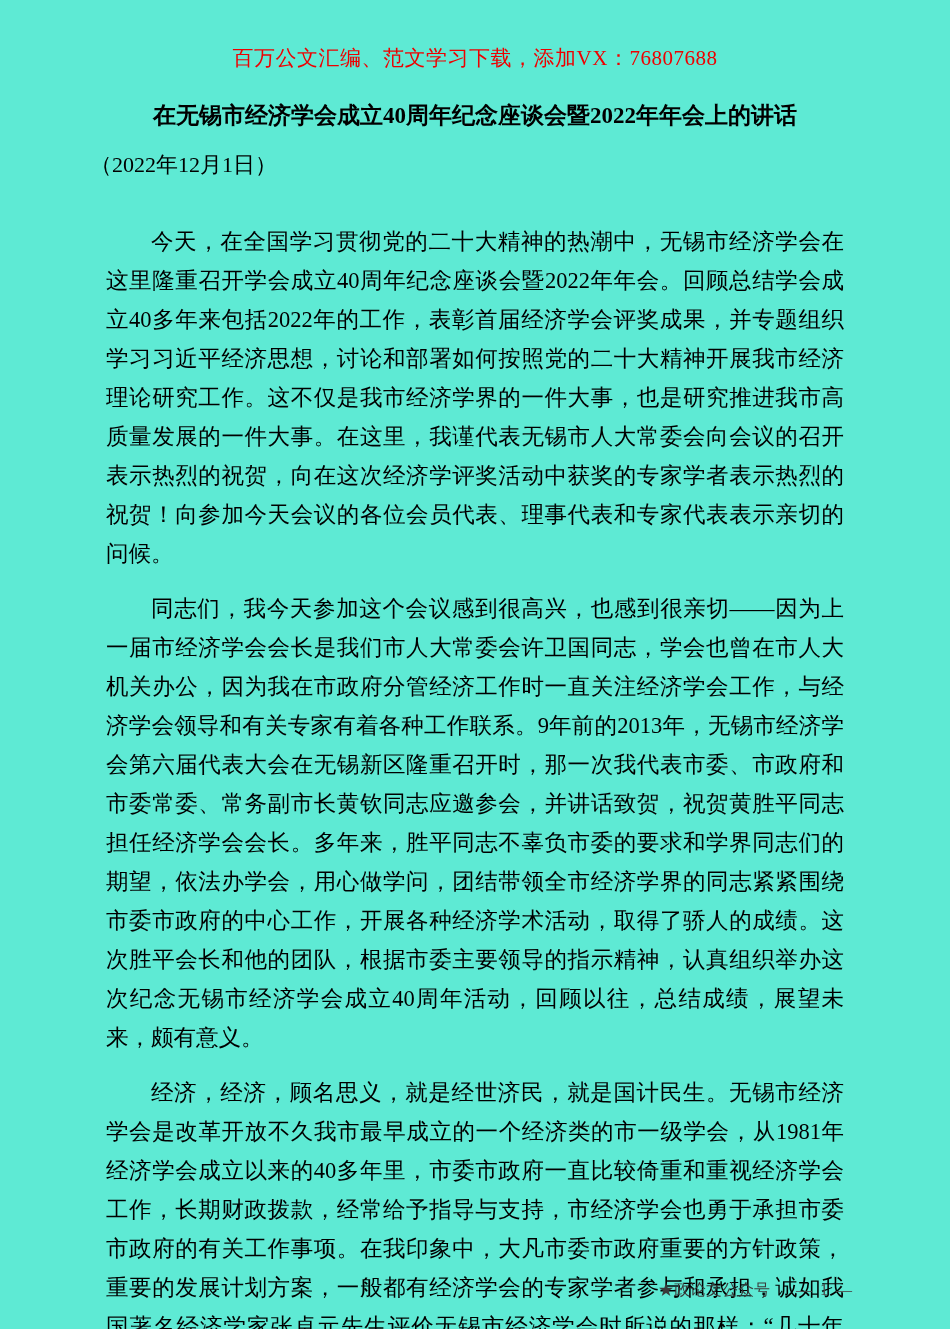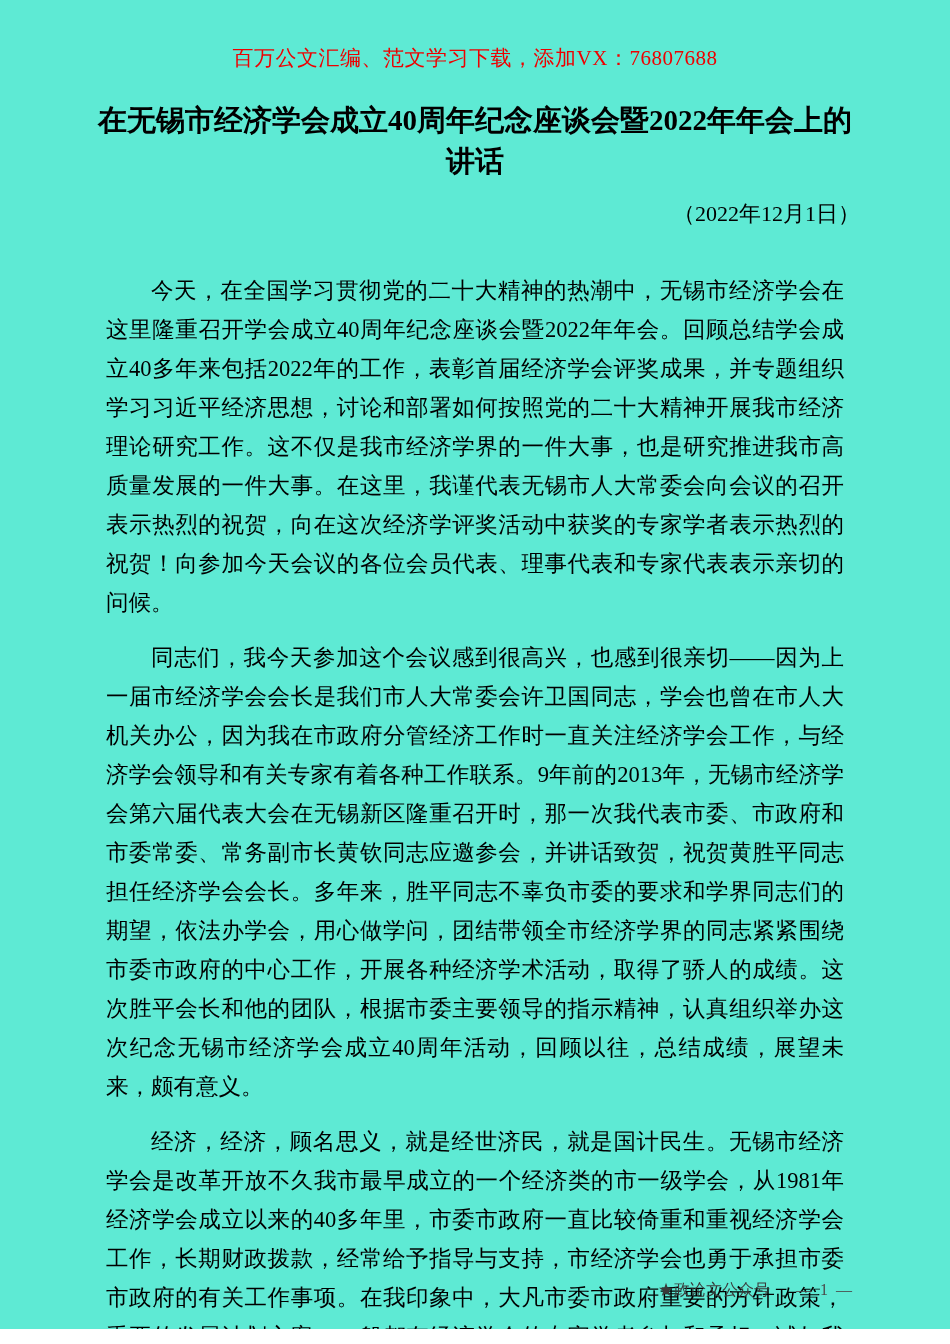--- a/index.html
+++ b/index.html
@@ -23,27 +23,27 @@
     text-align: center;
     color: #ee0000;
     font-size: 21px;
     font-weight: 400;
     margin-top: 4px;
     margin-bottom: 28px;
     letter-spacing: 0.5px;
   }
   .doc-title {
     text-align: center;
-    font-size: 29px;
+    font-size: 23px;
     font-weight: 700;
     margin: 0 0 18px 0;
     line-height: 1.4;
   }
   .doc-date {
-    text-align: right;
+    text-align: left;
     font-size: 22px;
     font-weight: 400;
     margin: 0 0 42px 0;
   }
   .doc-body p {
     margin: 16px;
     font-size: 22.5px;
     line-height: 39px;
     text-align: justify;
     text-justify: inter-ideograph;

